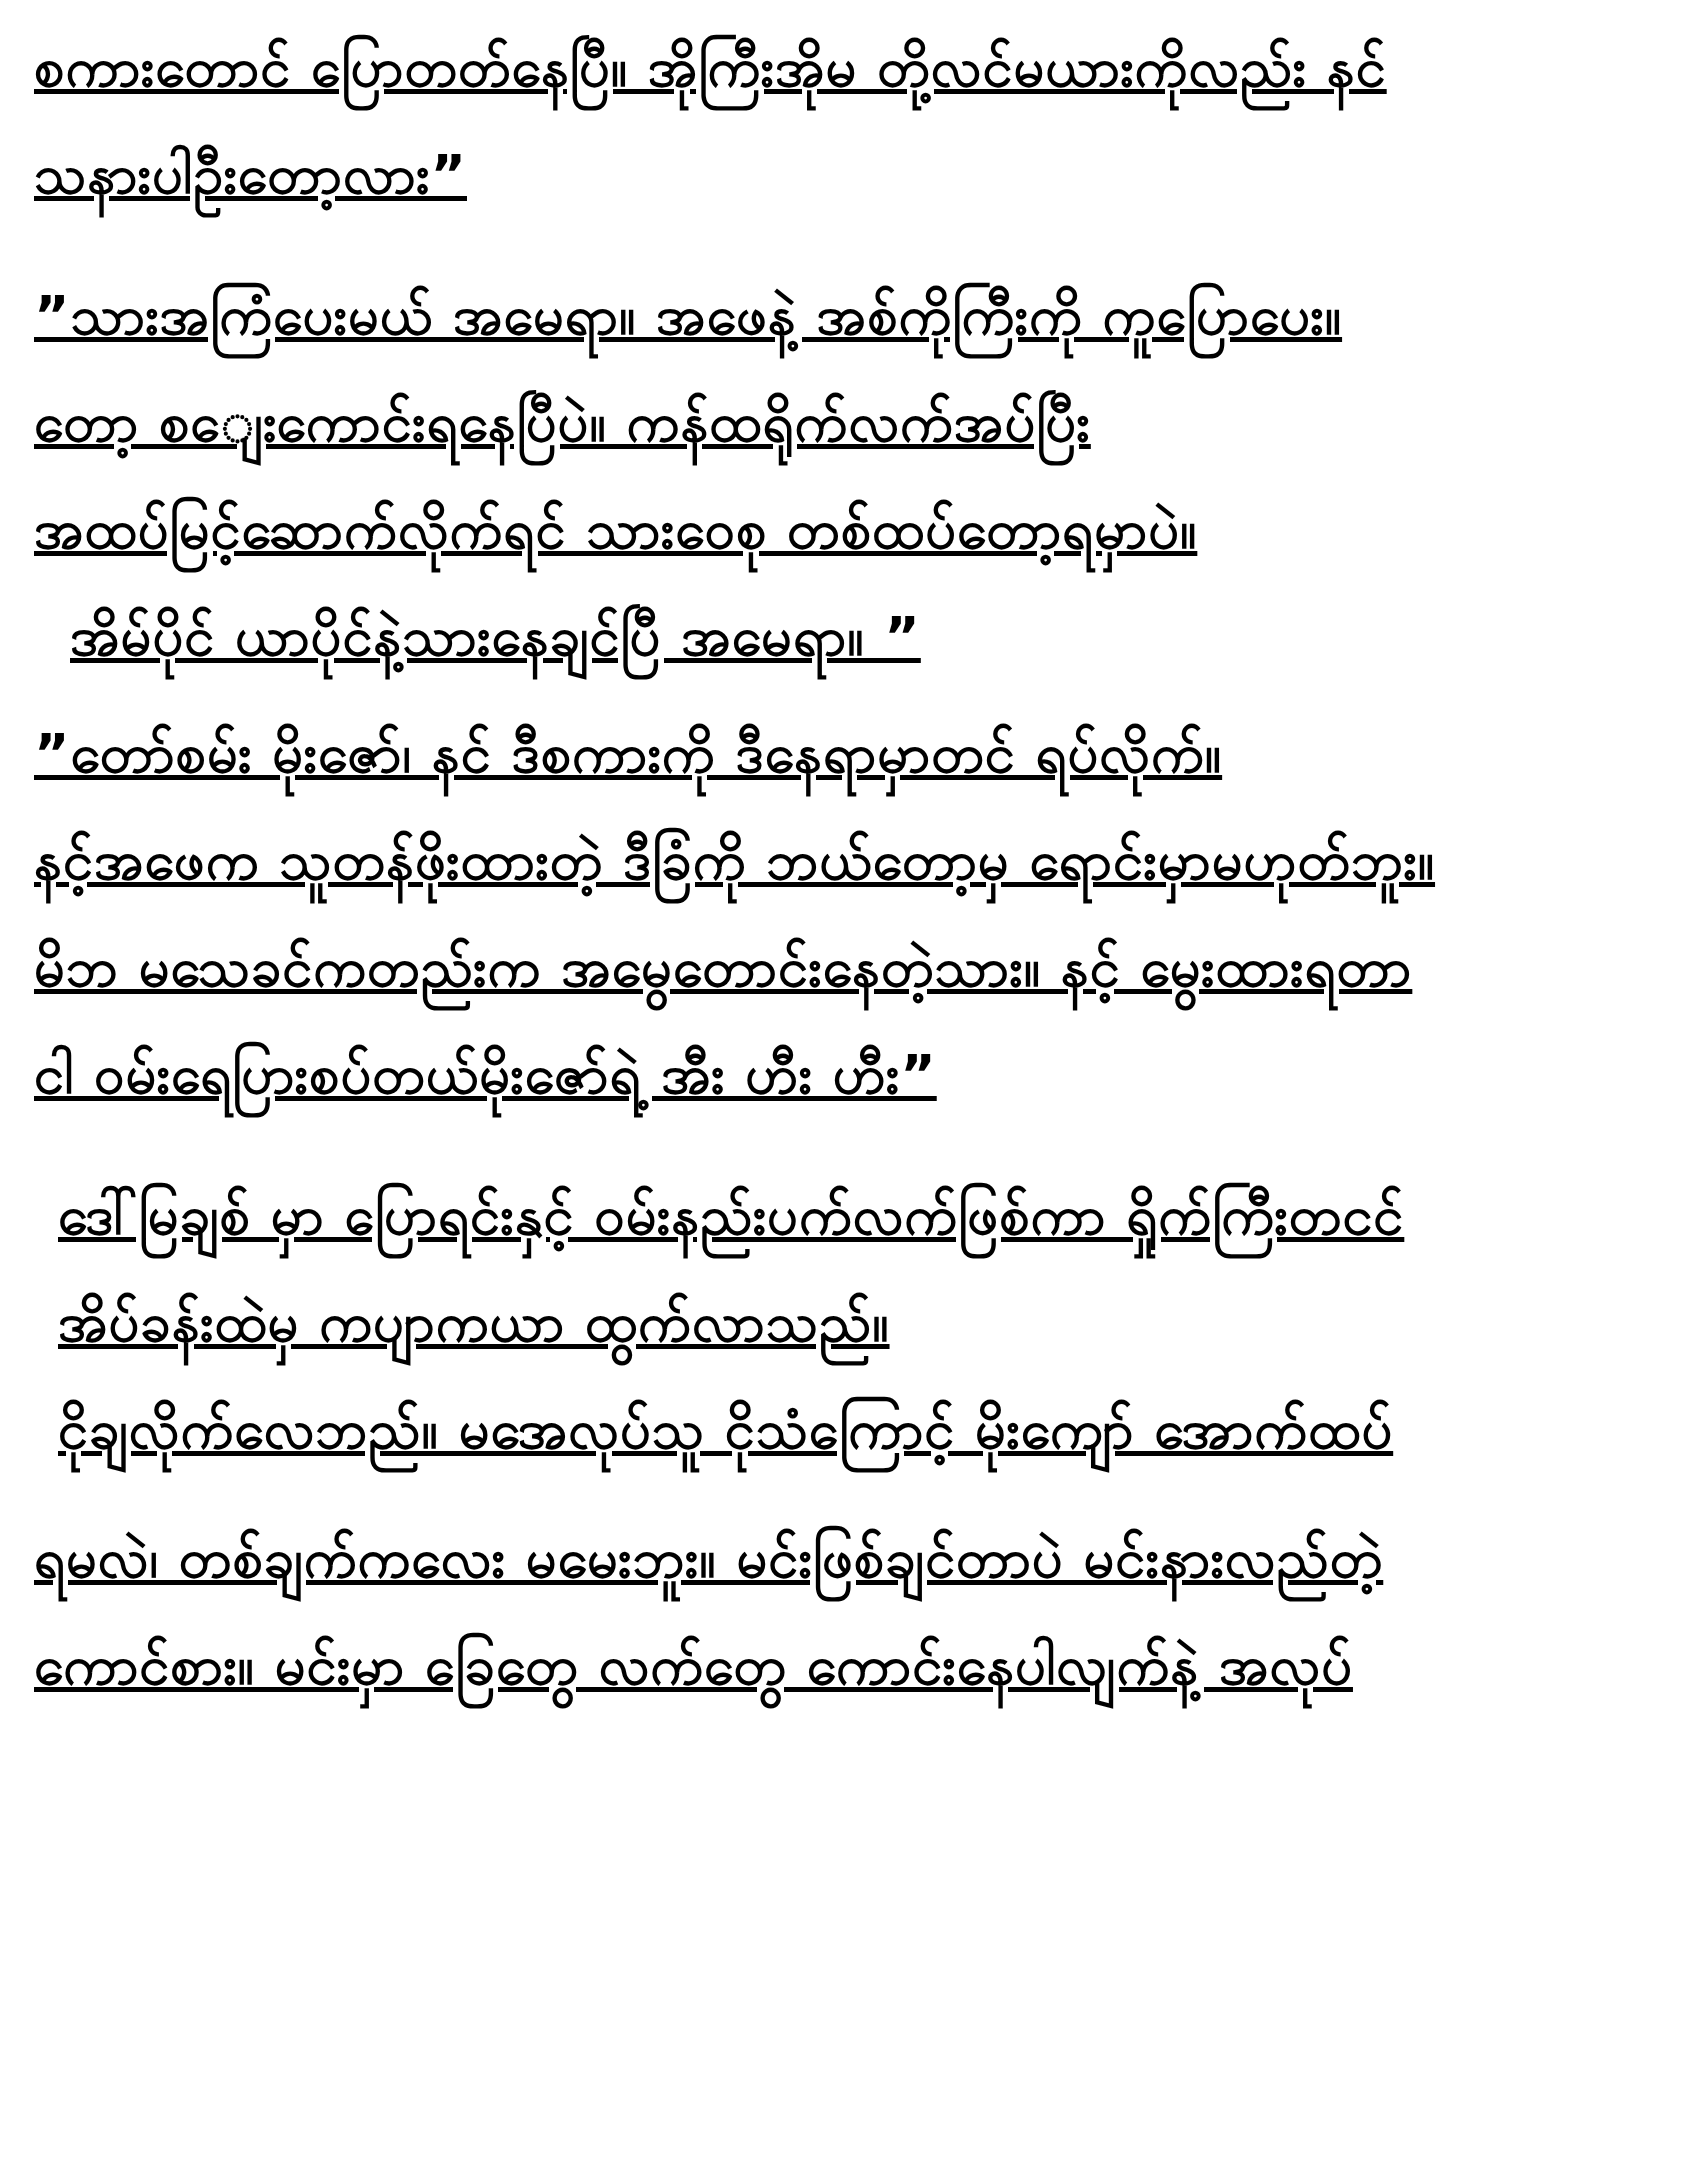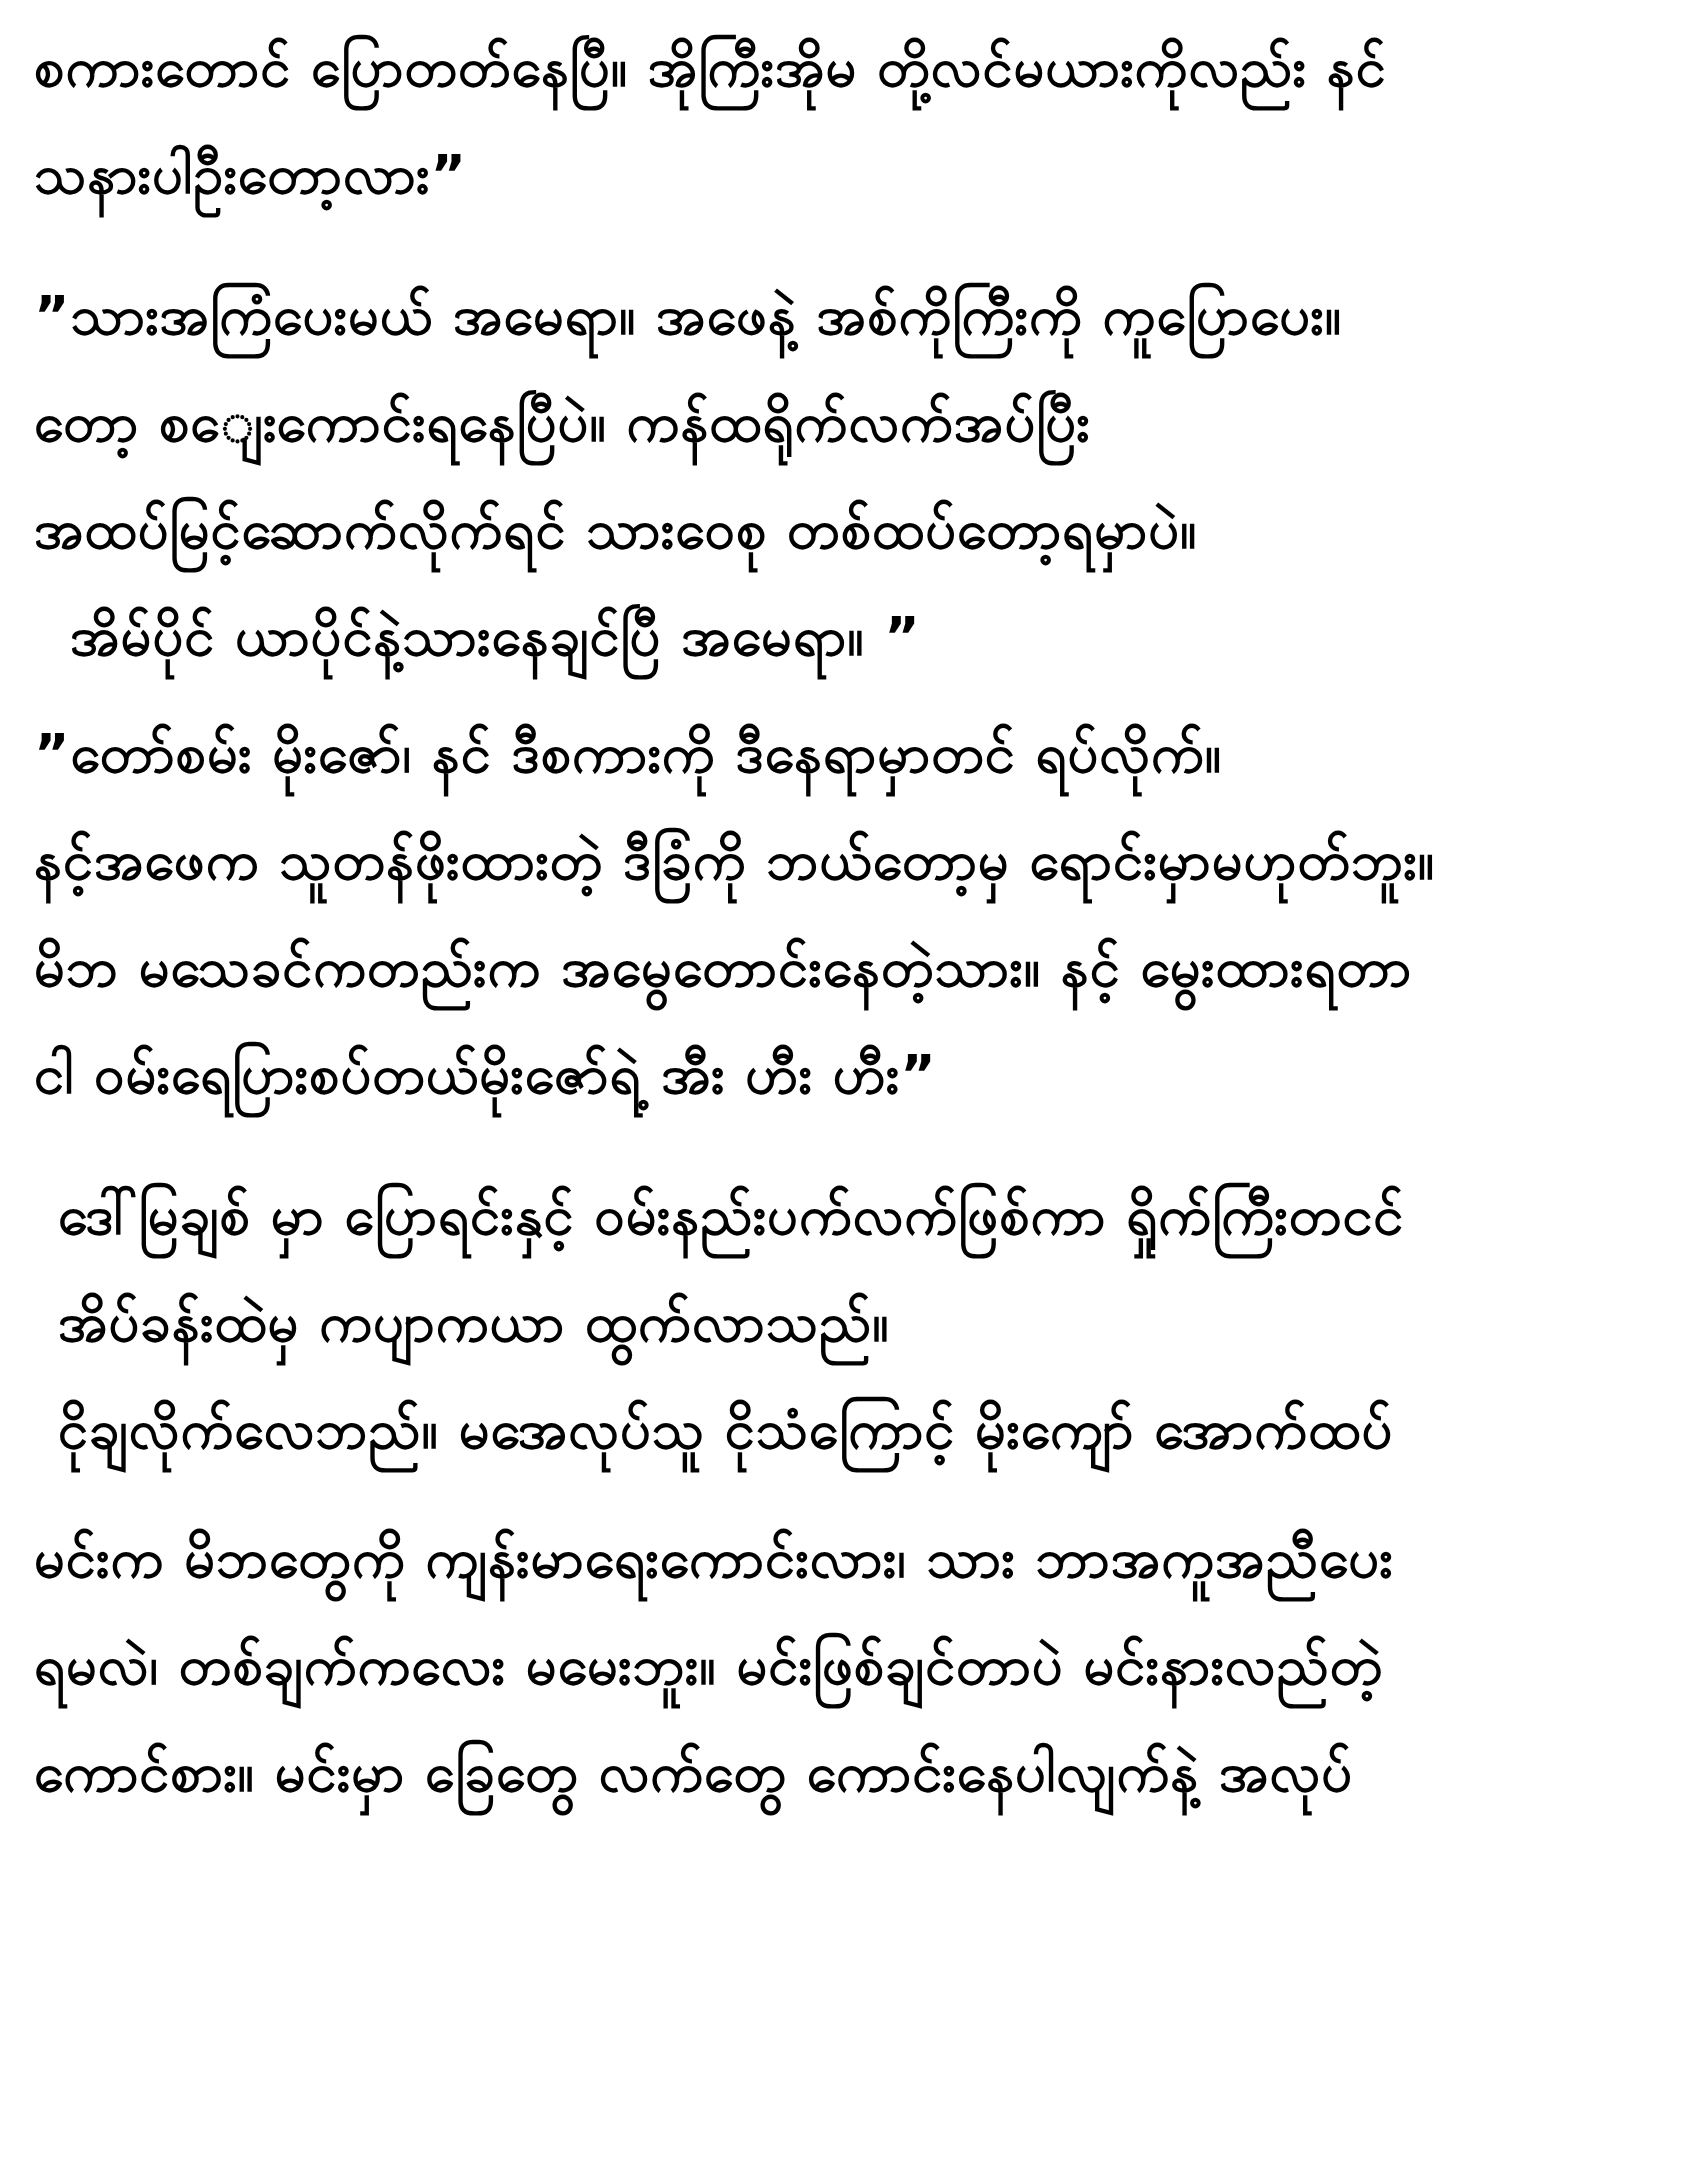--- a/index.html
+++ b/index.html
@@ -10,20 +10,21 @@
   .page {
     width: 1488px;
     height: 2178px;
     background: #ffffff;
     color: #000000;
     box-sizing: border-box;
     padding: 14px 34px 0 34px;
     font-family: "DejaVu Sans", "Liberation Sans", sans-serif;
     font-weight: 600;
     overflow: hidden;
+    text-decoration: underline;
   }
   .para {
     margin: 0;
   }
   .line {
     font-size: 54px;
     line-height: 107px;
     white-space: nowrap;
     letter-spacing: 1px;
   }
@@ -59,19 +60,18 @@
     <div class="line">ငါ ဝမ်းရေပြားစပ်တယ်မိုးဇော်ရဲ့ အီး ဟီး ဟီး”</div>
   </div>
 
   <div class="para gap-md">
     <div class="line">ဒေါ်မြချစ် မှာ ပြောရင်းနှင့် ဝမ်းနည်းပက်လက်ဖြစ်ကာ ရှိုက်ကြီးတငင်</div>
     <div class="line">အိပ်ခန်းထဲမှ ကပျာကယာ ထွက်လာသည်။</div>
     <div class="line">ငိုချလိုက်လေဘည်။ မအေလုပ်သူ ငိုသံကြောင့် မိုးကျော် အောက်ထပ်</div>
   </div>
 
   <div class="para">
-    <div class="line">မင်းက မိဘတွေကို ကျန်းမာရေးကောင်းလား၊ သား ဘာအကူအညီပေး</div>
     <div class="line">ရမလဲ၊ တစ်ချက်ကလေး မမေးဘူး။ မင်းဖြစ်ချင်တာပဲ မင်းနားလည်တဲ့</div>
     <div class="line">ကောင်စား။ မင်းမှာ ခြေတွေ လက်တွေ ကောင်းနေပါလျက်နဲ့ အလုပ်</div>
   </div>
 
 </div>
 
 
 </body></html>

